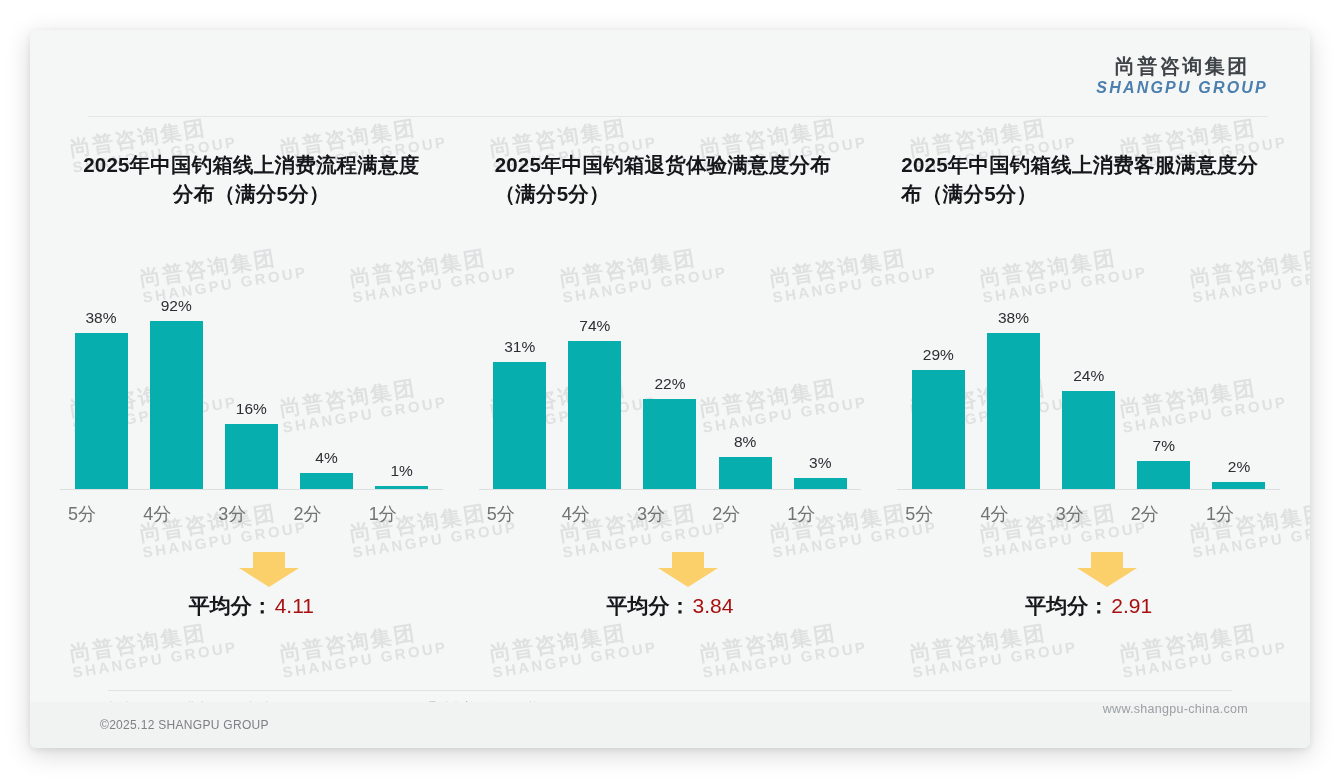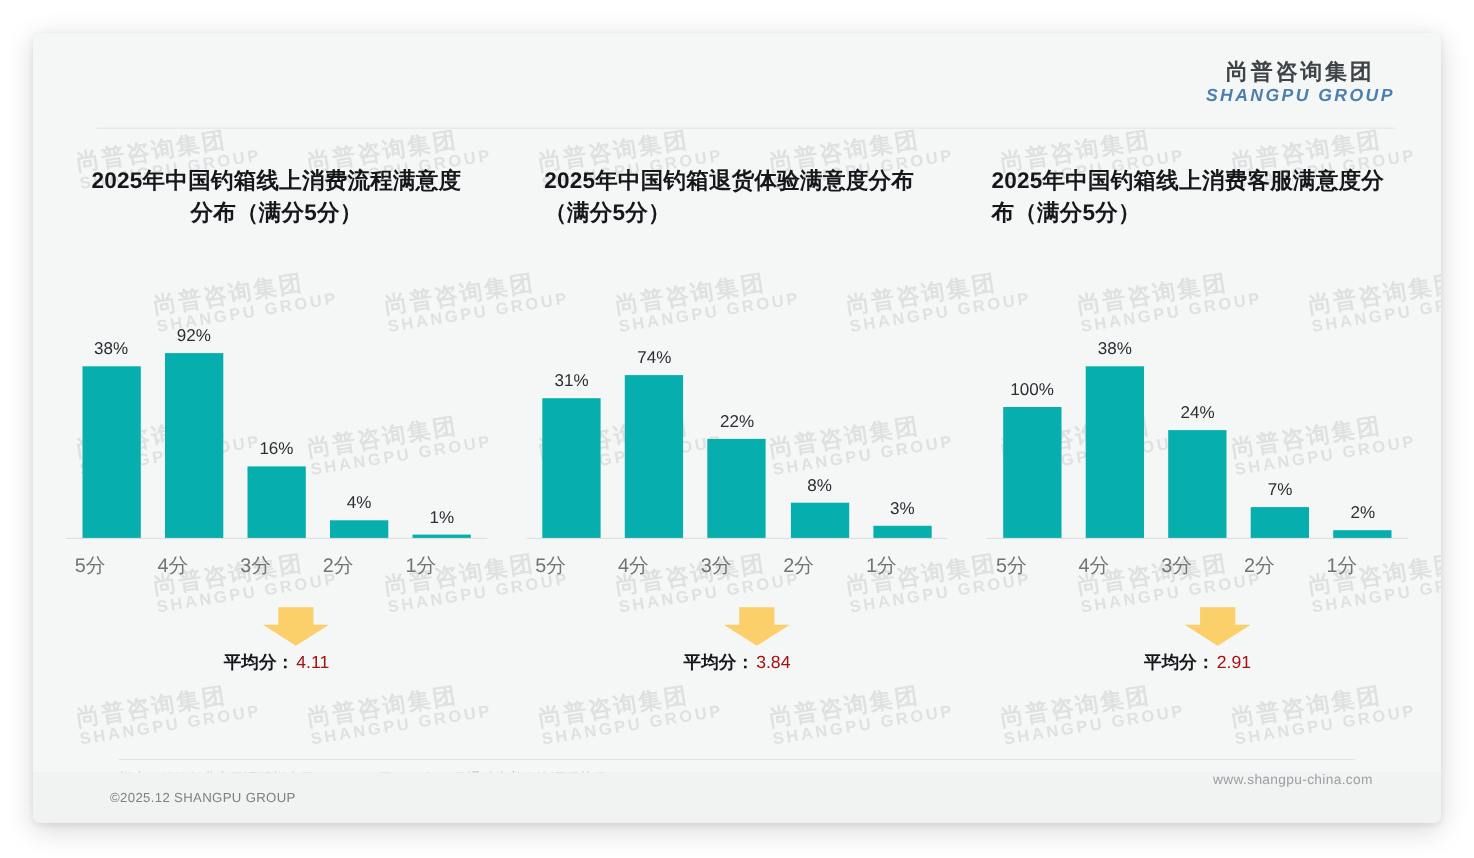--- a/index.html
+++ b/index.html
@@ -184,21 +184,21 @@
   .arrow .head {
     position: absolute;
     left: 0; top: 16px;
     width: 0; height: 0;
     border-left: 30px solid transparent;
     border-right: 30px solid transparent;
     border-top: 19px solid #fbd06a;
   }
   .avg-line {
     margin-top: 6px;
-    font-size: 16px;
+    font-size: 21px;
     font-weight: 700;
     color: #15171a;
     white-space: nowrap;
   }
   .avg-value {
     color: #a81010;
     font-weight: 400;
     margin-left: 2px;
   }
 
@@ -455,21 +455,21 @@
               <div class="head" style="border-top-color: rgb(251, 208, 106);"></div>
             </div>
             <div class="avg-line"><span>平均分：</span><span class="avg-value" style="color: rgb(168, 16, 16);">3.84</span></div>
           </div>
         </div>
         <div class="panel">
           <div class="panel-title">2025年中国钓箱线上消费客服满意度分布（满分5分）</div>
           <div class="plot">
             <div class="bars">
               <div class="bar-cell">
-                <div class="bar-label">100%</div>
+                <div class="bar-label">29%</div>
                 <div class="bar" style="height: 119.867px; background: rgb(7, 174, 174);"></div>
               </div>
               <div class="bar-cell">
                 <div class="bar-label">38%</div>
                 <div class="bar" style="height: 157.067px; background: rgb(7, 174, 174);"></div>
               </div>
               <div class="bar-cell">
                 <div class="bar-label">24%</div>
                 <div class="bar" style="height: 99.2px; background: rgb(7, 174, 174);"></div>
               </div>

